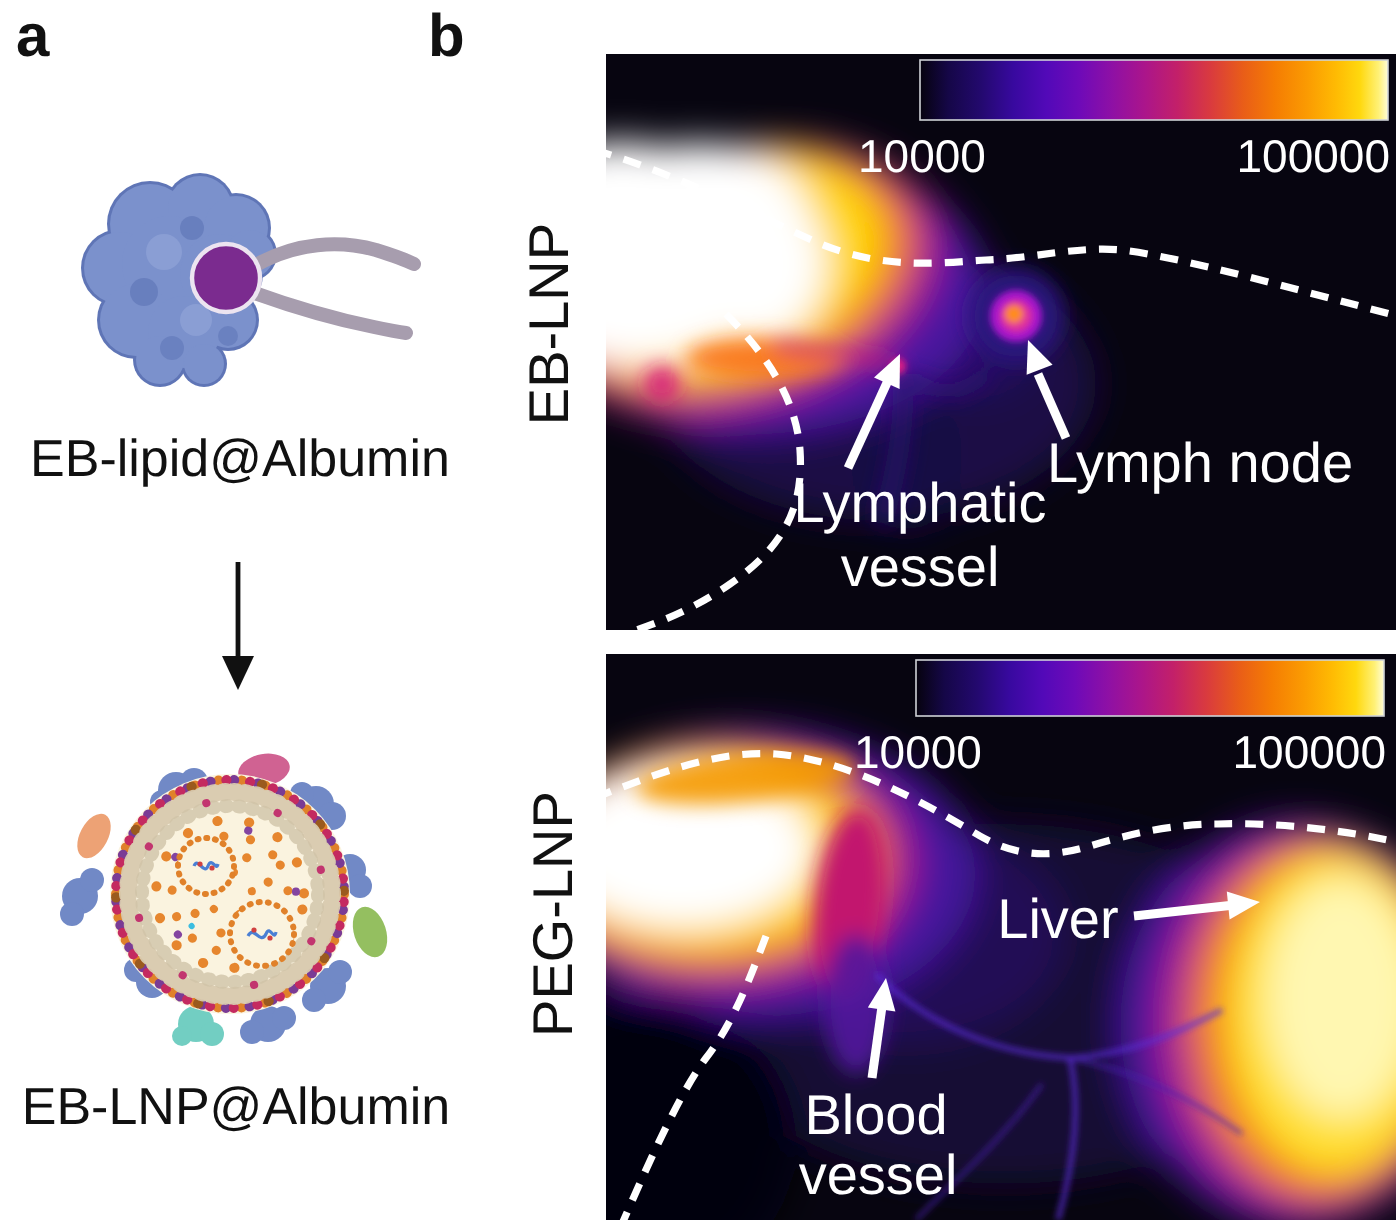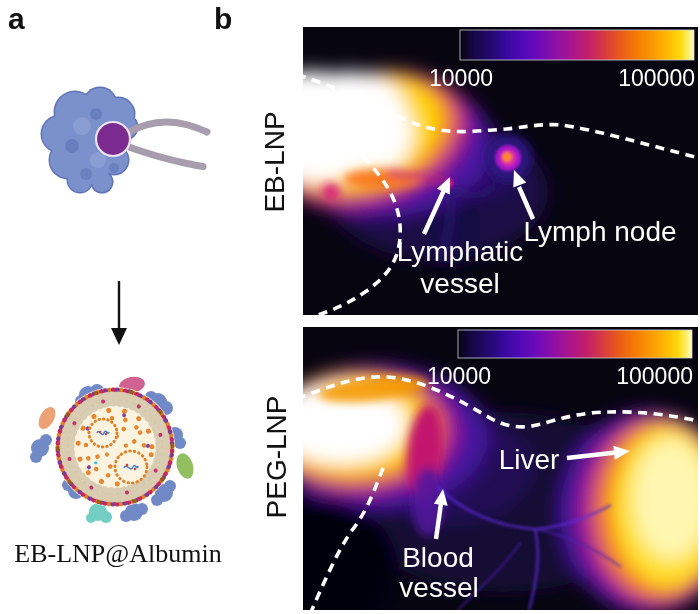--- a/index.html
+++ b/index.html
@@ -61,20 +61,21 @@
           <circle cx="84" cy="86" r="5" fill="#647aba" opacity="0.7"></circle>
       </g>
     </g>
     <g fill="none" stroke="#a79dae" stroke-width="7" stroke-linecap="round">
       <path d="M 97,51 C 118,39 140,38 158,43 C 166,45.5 172,47.5 177,50"></path>
       <path d="M 96,64 C 118,72 140,78 157,81.5 C 164,83 169,84 173,84.5"></path>
     </g>
     <circle cx="83" cy="57" r="17" fill="#7b2b8f" stroke="#ece4f0" stroke-width="2.2"></circle>
   </svg>
 
+  <div class="caption" style="left:3px;top:215px;width:234px;">EB-lipid@Albumin</div>
 
   <svg class="imgpanel" style="left:109px;top:279px;" width="20" height="68" viewBox="0 0 20 68">
     <line x1="10" y1="2" x2="10" y2="50" stroke="#111" stroke-width="2.4"></line>
     <polygon points="2,49 18,49 10,66" fill="#111"></polygon>
   </svg>
 
   <svg class="imgpanel" style="left:18px;top:365px;" width="190" height="165" viewBox="0 0 190 165">
 
     <g>
       <g fill="#7189c6">
@@ -136,21 +137,21 @@
         <circle cx="3" cy="1" r="1.3" fill="#d04040"></circle>
     </g>
     <g transform="translate(113,102)">
       <circle r="16" fill="#faf3df" stroke="#e0812a" stroke-width="3" stroke-dasharray="0.5 4.1" stroke-linecap="round"></circle>
       <path d="M -7,1 C -4,-5 -1,6 2,0 C 4,-5 6,4 7,-1" fill="none" stroke="#4a7fd4" stroke-width="1.6"></path>
       <circle cx="-4" cy="-2" r="1.3" fill="#d04040"></circle>
         <circle cx="4" cy="2" r="1.3" fill="#d04040"></circle>
     </g>
   </svg>
 
-  <div class="caption" style="left:3px;top:539px;width:230px;font-family:Liberation Serif, serif;">EB-LNP@Albumin</div>
+  <div class="caption" style="left:3px;top:539px;width:230px;">EB-LNP@Albumin</div>
 
   <div class="rowlabel" style="left:215px;top:147px;width:120px;height:30px;">EB-LNP</div>
   <div class="rowlabel" style="left:207px;top:442px;width:140px;height:30px;">PEG-LNP</div>
 
   <svg class="imgpanel" style="left:303px;top:27px;" width="395" height="288" viewBox="0 0 395 288">
     <defs>
       <filter id="bT9" x="-60%" y="-60%" width="220%" height="220%">
           <feGaussianBlur stdDeviation="9"></feGaussianBlur>
         </filter>
       <filter id="bT5" x="-60%" y="-60%" width="220%" height="220%">

